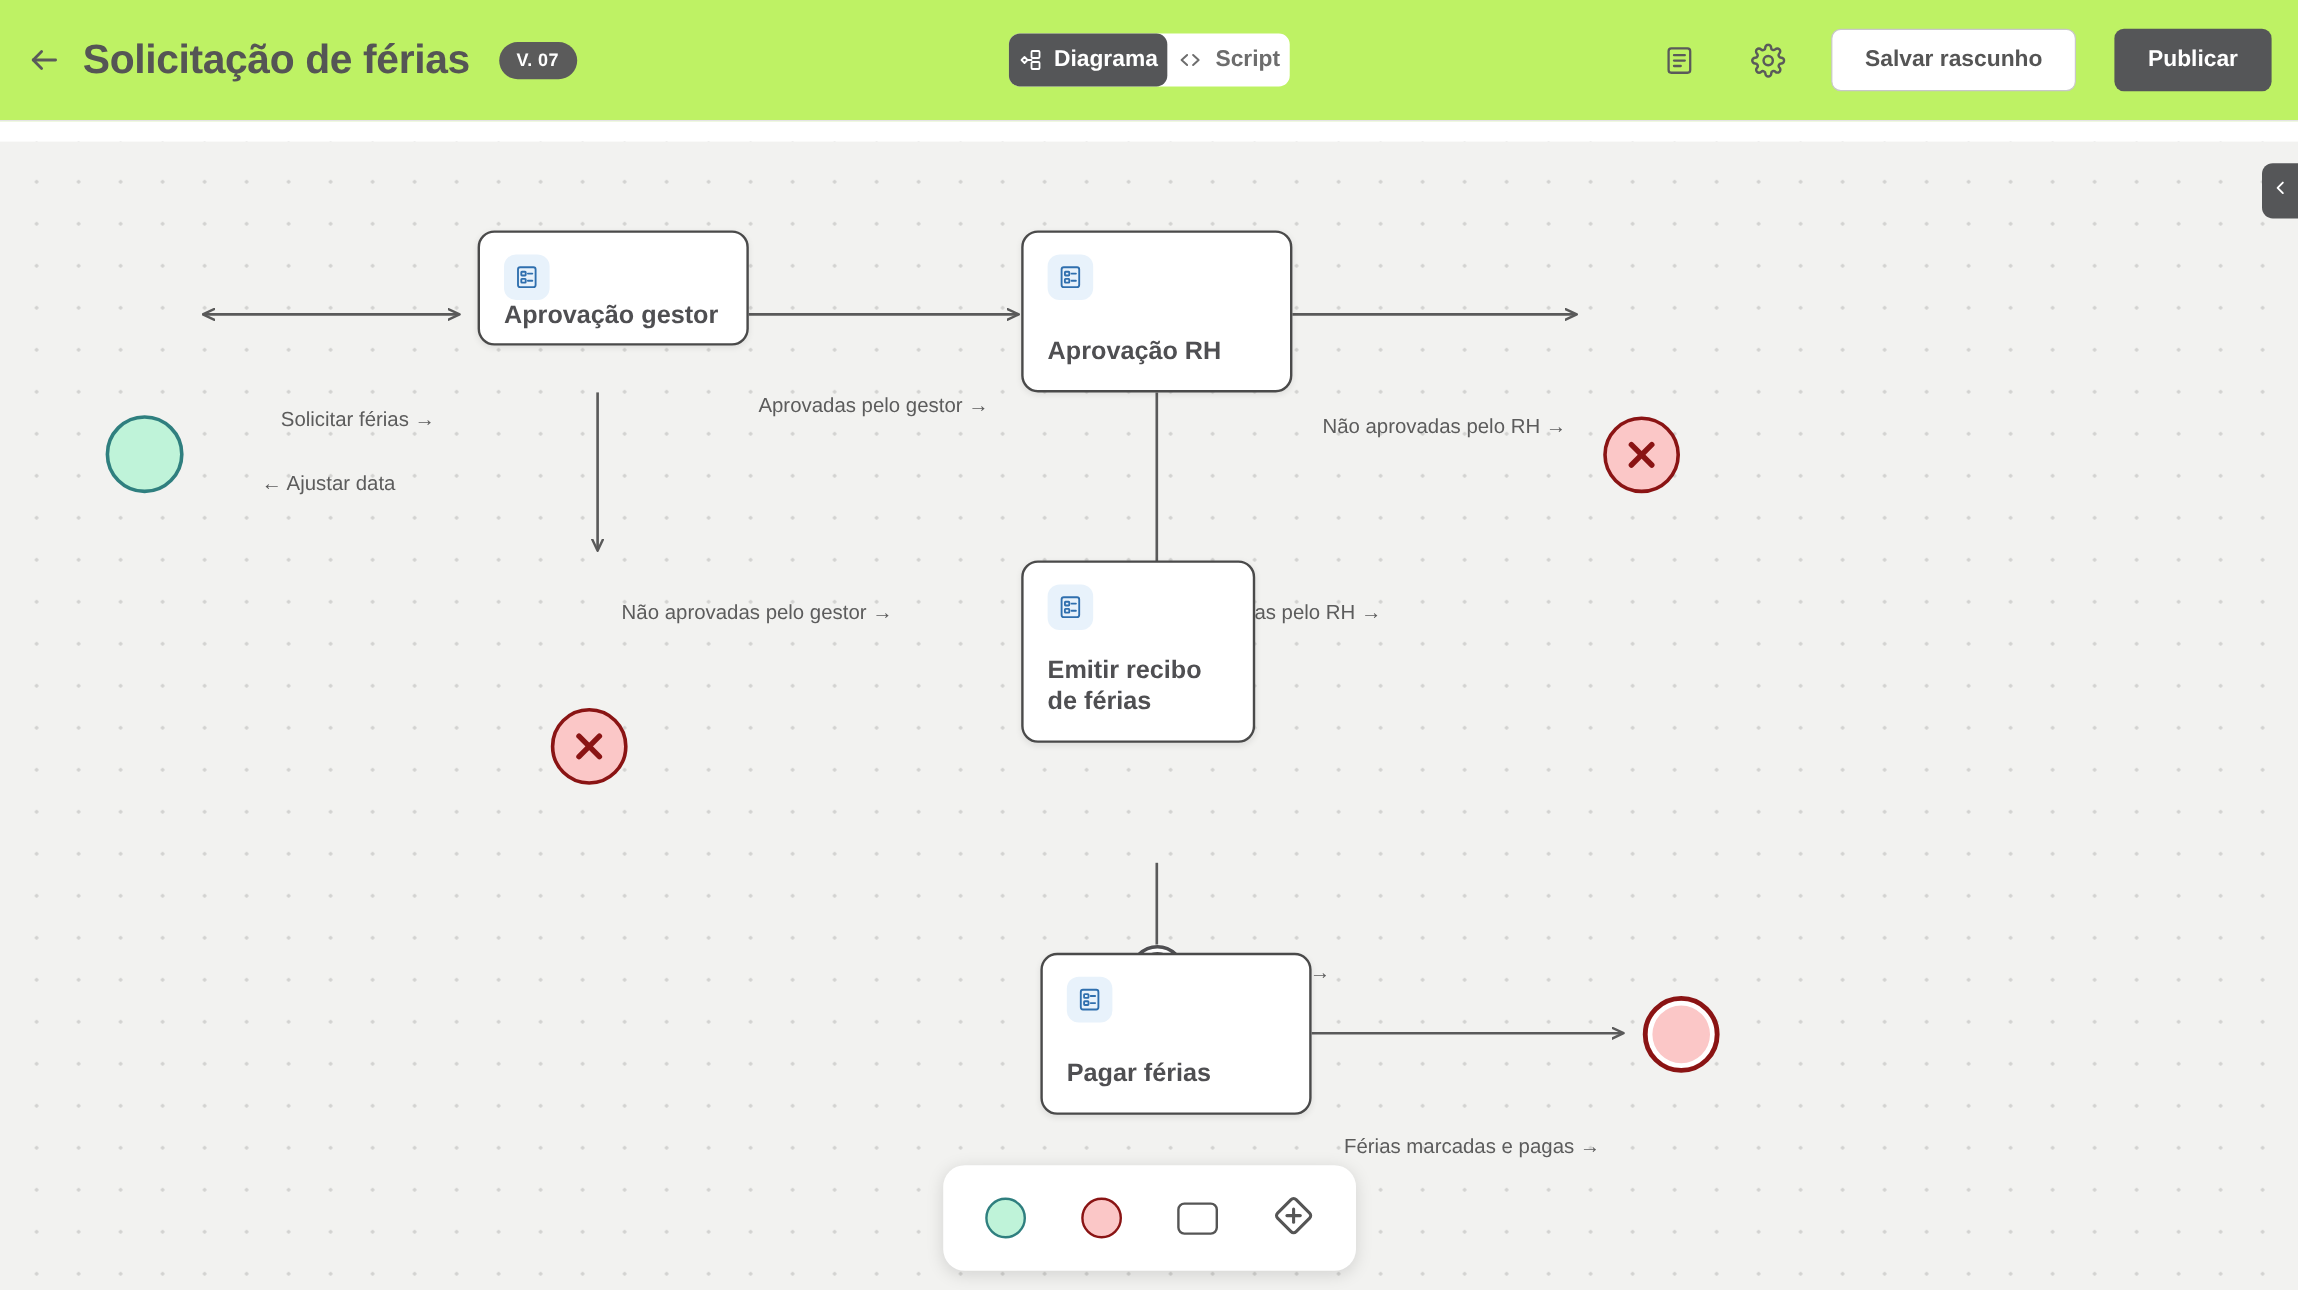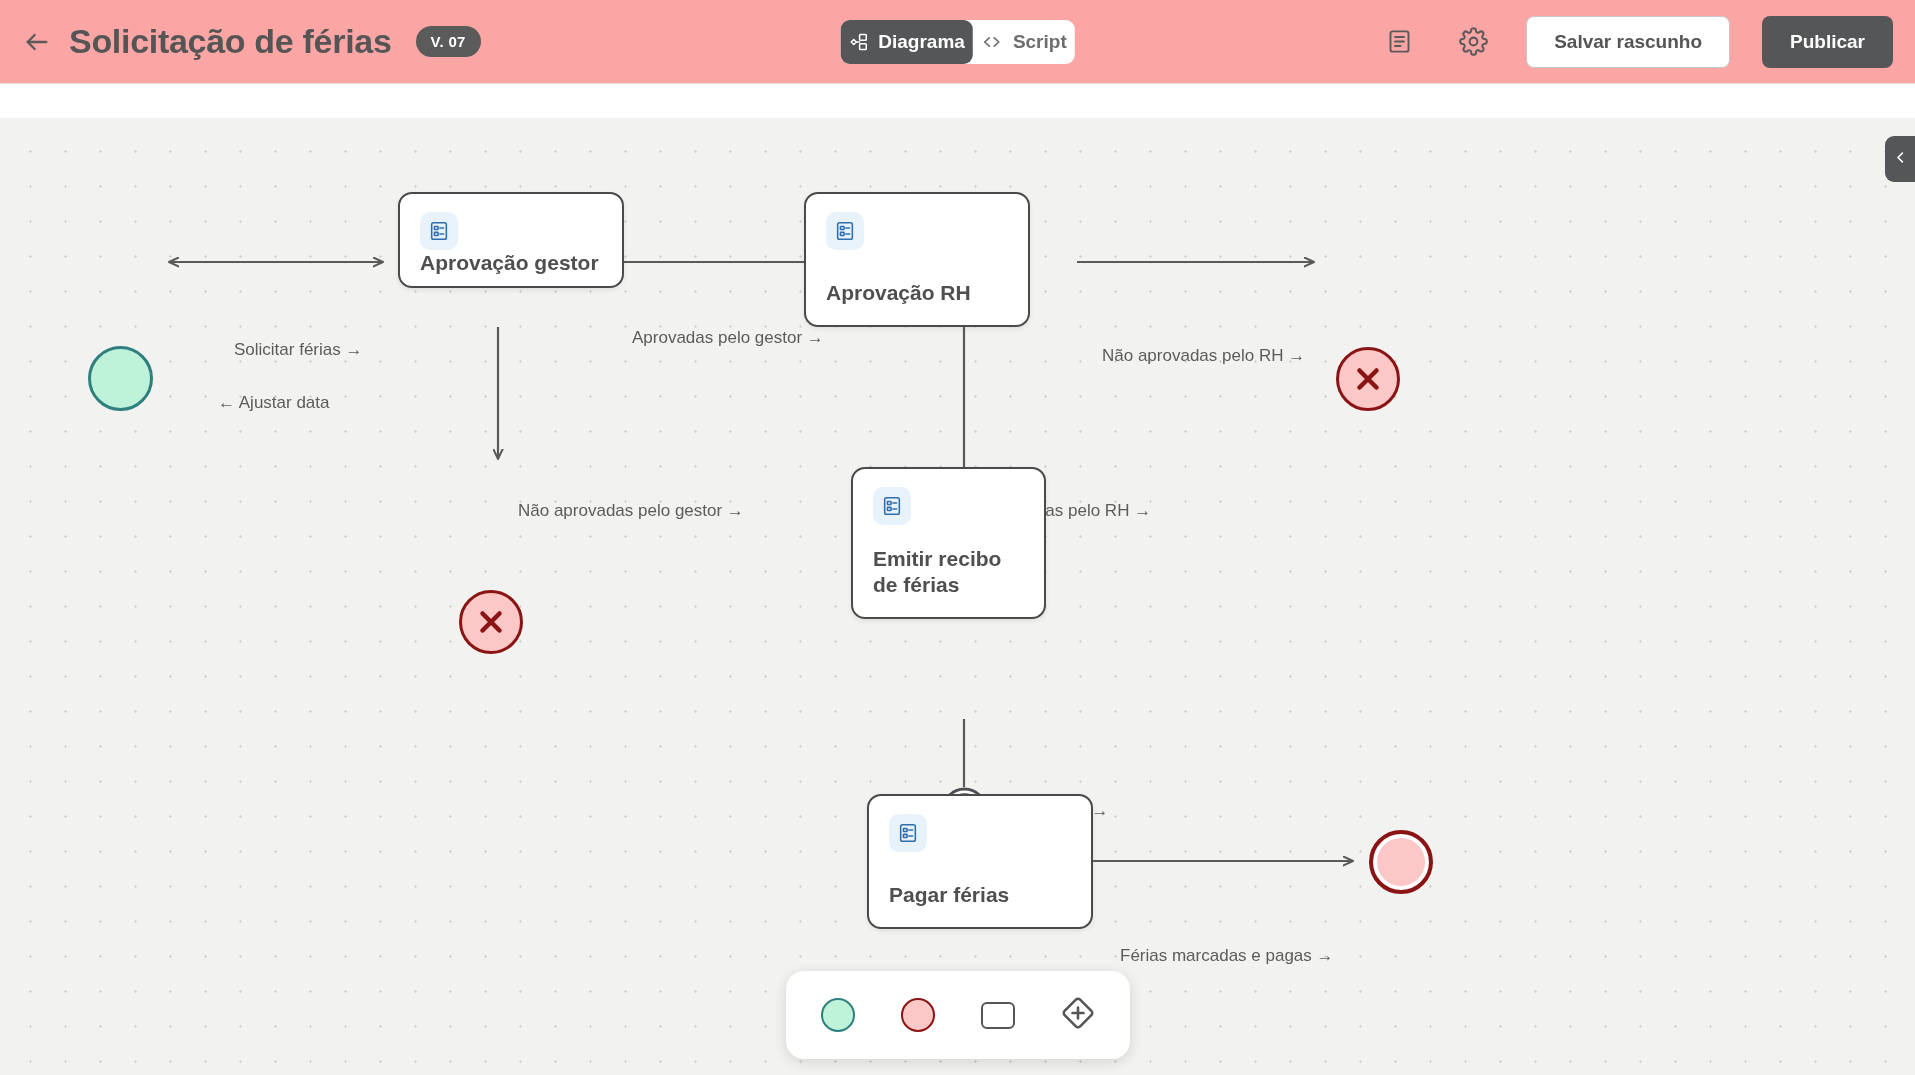--- a/index.html
+++ b/index.html
@@ -6,22 +6,22 @@
   html, body {
     width: 1915px; height: 1075px;
     font-family: "Liberation Sans", sans-serif;
     background: #ffffff;
     overflow: hidden;
   }
 
   
   .topbar {
     position: absolute; top: 0; left: 0;
-    width: 1915px; height: 84px;
-    background: #fca5a5;
+    width: 1915px; height: 101px;
+    background: #bef264;
     border-bottom: 1px solid #e4e4e4;
     display: flex; align-items: center;
   }
   .tb-left { display: flex; align-items: center; padding-left: 22px; gap: 17px; }
   .back-arrow {
     width: 30px; height: 30px; display: flex; align-items: center; justify-content: center;
     cursor: pointer; color: #5a5a5a;
   }
   .back-arrow svg { display: block; }
   .page-title {
@@ -274,21 +274,21 @@
         <rect x="4" y="3" width="16" height="18" rx="2"></rect>
         <rect x="7" y="7" width="4" height="3.4" rx="0.6"></rect>
           <path d="M13 8.7 H17"></path>
         <rect x="7" y="13.5" width="4" height="3.4" rx="0.6"></rect>
           <path d="M13 15.2 H17"></path>
       </svg>
     </div>
     <div class="node-label">Aprovação gestor</div>
   </div>
 
-  <div class="node" style="left:804px; top:74px; width:226px; height:135px;">
+  <div class="node" style="left:851px; top:74px; width:226px; height:135px;">
     <div class="node-icon">
       <svg width="22" height="22" viewBox="0 0 24 24" fill="none" stroke="#2f6fae" stroke-width="1.7" stroke-linecap="round" stroke-linejoin="round">
         <rect x="4" y="3" width="16" height="18" rx="2"></rect>
         <rect x="7" y="7" width="4" height="3.4" rx="0.6"></rect>
           <path d="M13 8.7 H17"></path>
         <rect x="7" y="13.5" width="4" height="3.4" rx="0.6"></rect>
           <path d="M13 15.2 H17"></path>
       </svg>
     </div>
     <div class="node-label">Aprovação RH</div>

